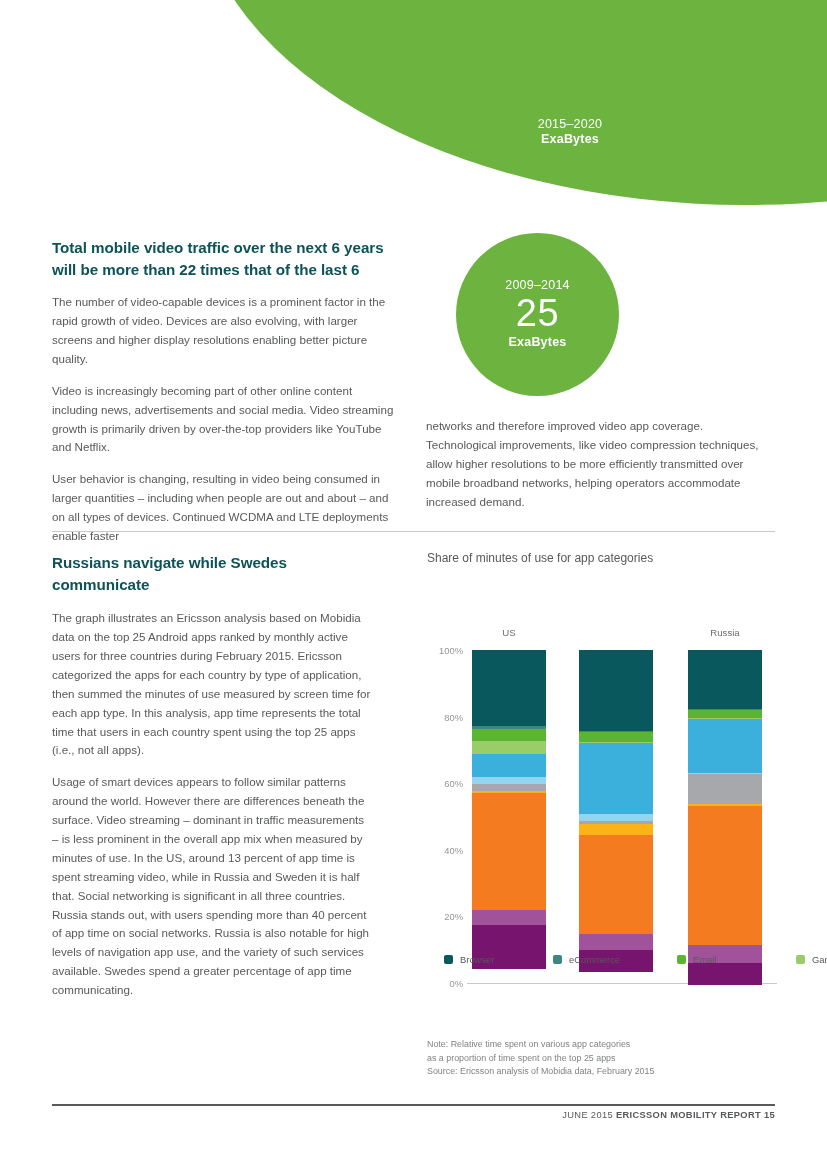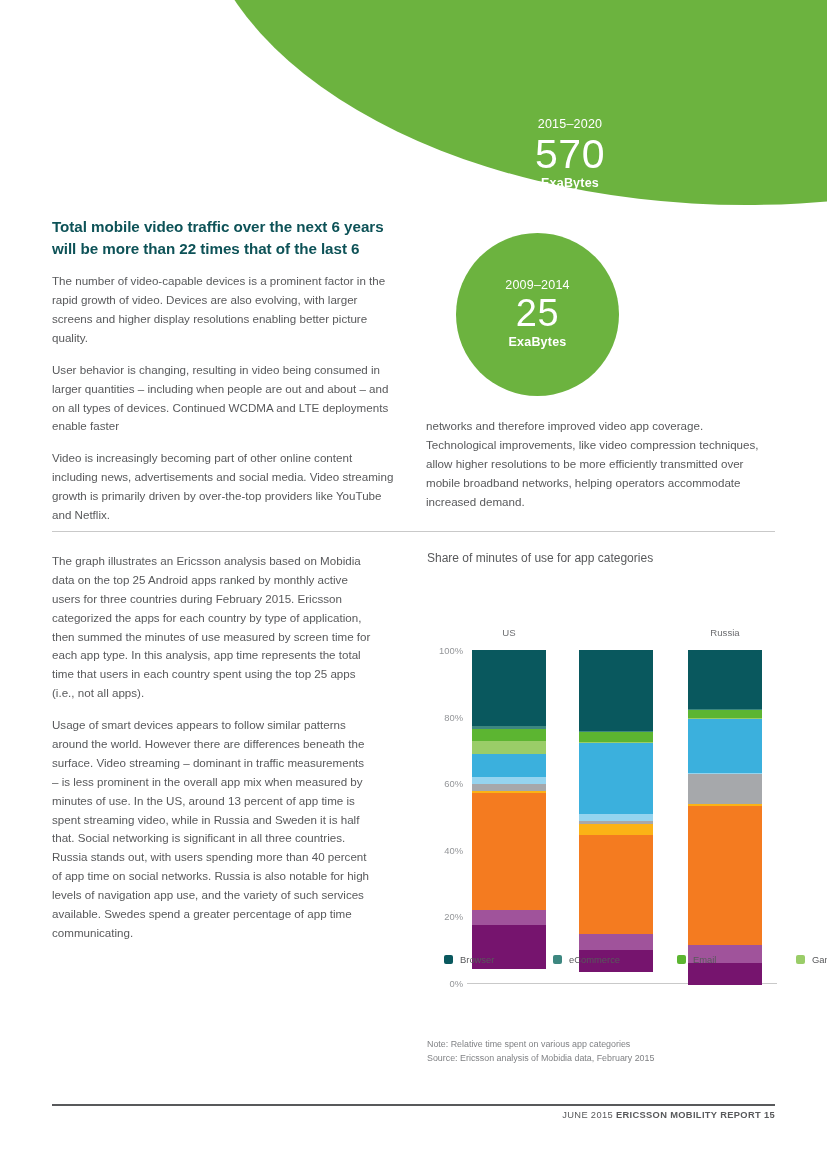--- a/index.html
+++ b/index.html
@@ -88,21 +88,21 @@
     line-height: 1.63;
     color: #58595b;
   }
 
   #sec1-text {
     position: absolute;
     left: 52px;
     top: 216px;
     width: 348px;
   }
-  #sec1-text h2 { margin-bottom: 13px; }
+  #sec1-text h2 { margin-bottom: 13px; margin-top: 21px; }
 
   #sec1-right {
     position: absolute;
     left: 426px;
     top: 417px;
     width: 350px;
   }
 
   #divider {
     position: absolute;
@@ -224,44 +224,44 @@
   }
   #footer .strong { font-weight: bold; }
 </style>
 </head>
 <body>
 
 <div id="hero-blob-inner"></div>
 
 <div id="bubble-570">
   <div class="bubble-years">2015–2020</div>
-  <div class="bubble-num-big">570</div>
   <div class="bubble-unit">ExaBytes</div>
 </div>
 
 <div id="bubble-25">
   <div class="bubble-years">2009–2014</div>
   <div class="bubble-num-small">25</div>
   <div class="bubble-unit">ExaBytes</div>
 </div>
 
 <div id="sec1-text">
   <h2 class="section-head">Total mobile video traffic over the next 6 years will be more than 22 times that of the last 6</h2>
   <p class="body">The number of video-capable devices is a prominent factor in the rapid growth of video. Devices are also evolving, with larger screens and higher display resolutions enabling better picture quality.</p>
+  <p class="body">Video is increasingly becoming part of other online content including news, advertisements and social media. Video streaming growth is primarily driven by over-the-top providers like YouTube and Netflix.</p>
   <p class="body">User behavior is changing, resulting in video being consumed in larger quantities – including when people are out and about – and on all types of devices. Continued WCDMA and LTE deployments enable faster</p>
-  <p class="body">Video is increasingly becoming part of other online content including news, advertisements and social media. Video streaming growth is primarily driven by over-the-top providers like YouTube and Netflix.</p>
 </div>
 
 <div id="sec1-right">
   <p class="body">networks and therefore improved video app coverage. Technological improvements, like video compression techniques, allow higher resolutions to be more efficiently transmitted over mobile broadband networks, helping operators accommodate increased demand.</p>
 </div>
 
 <div id="divider"></div>
 
 <div id="sec2-text">
+  <h2 class="section-head">Russians navigate while Swedes communicate</h2>
   <p class="body">The graph illustrates an Ericsson analysis based on Mobidia data on the top 25 Android apps ranked by monthly active users for three countries during February 2015. Ericsson categorized the apps for each country by type of application, then summed the minutes of use measured by screen time for each app type. In this analysis, app time represents the total time that users in each country spent using the top 25 apps (i.e., not all apps).</p>
   <p class="body">Usage of smart devices appears to follow similar patterns around the world. However there are differences beneath the surface. Video streaming – dominant in traffic measurements – is less prominent in the overall app mix when measured by minutes of use. In the US, around 13 percent of app time is spent streaming video, while in Russia and Sweden it is half that. Social networking is significant in all three countries. Russia stands out, with users spending more than 40 percent of app time on social networks. Russia is also notable for high levels of navigation app use, and the variety of such services available. Swedes spend a greater percentage of app time communicating.</p>
 </div>
 
 <div id="chart-block">
   <div id="chart-title">Share of minutes of use for app categories</div>
   <div id="chart-canvas">
       <div class="ytick" style="top: 67px;">100%</div>
       <div class="ytick" style="top: 133.6px;">80%</div>
       <div class="ytick" style="top: 200.2px;">60%</div>
@@ -329,20 +329,21 @@
     </div>
     <div class="legend-item">
       <span class="legend-swatch" style="background: rgb(154, 205, 104);"></span>
       <span>Gaming</span>
     </div>
     <div></div>
   </div>
 
 <div id="note">
     <div>Note: Relative time spent on various app categories</div>
+    <div>as a proportion of time spent on the top 25 apps</div>
     <div>Source: Ericsson analysis of Mobidia data, February 2015</div>
   </div>
 
 <div id="footer-rule"></div>
 <div id="footer">
   <span>JUNE 2015</span>
   <span class="strong">ERICSSON MOBILITY REPORT</span>
   <span class="strong">15</span>
 </div>
 

